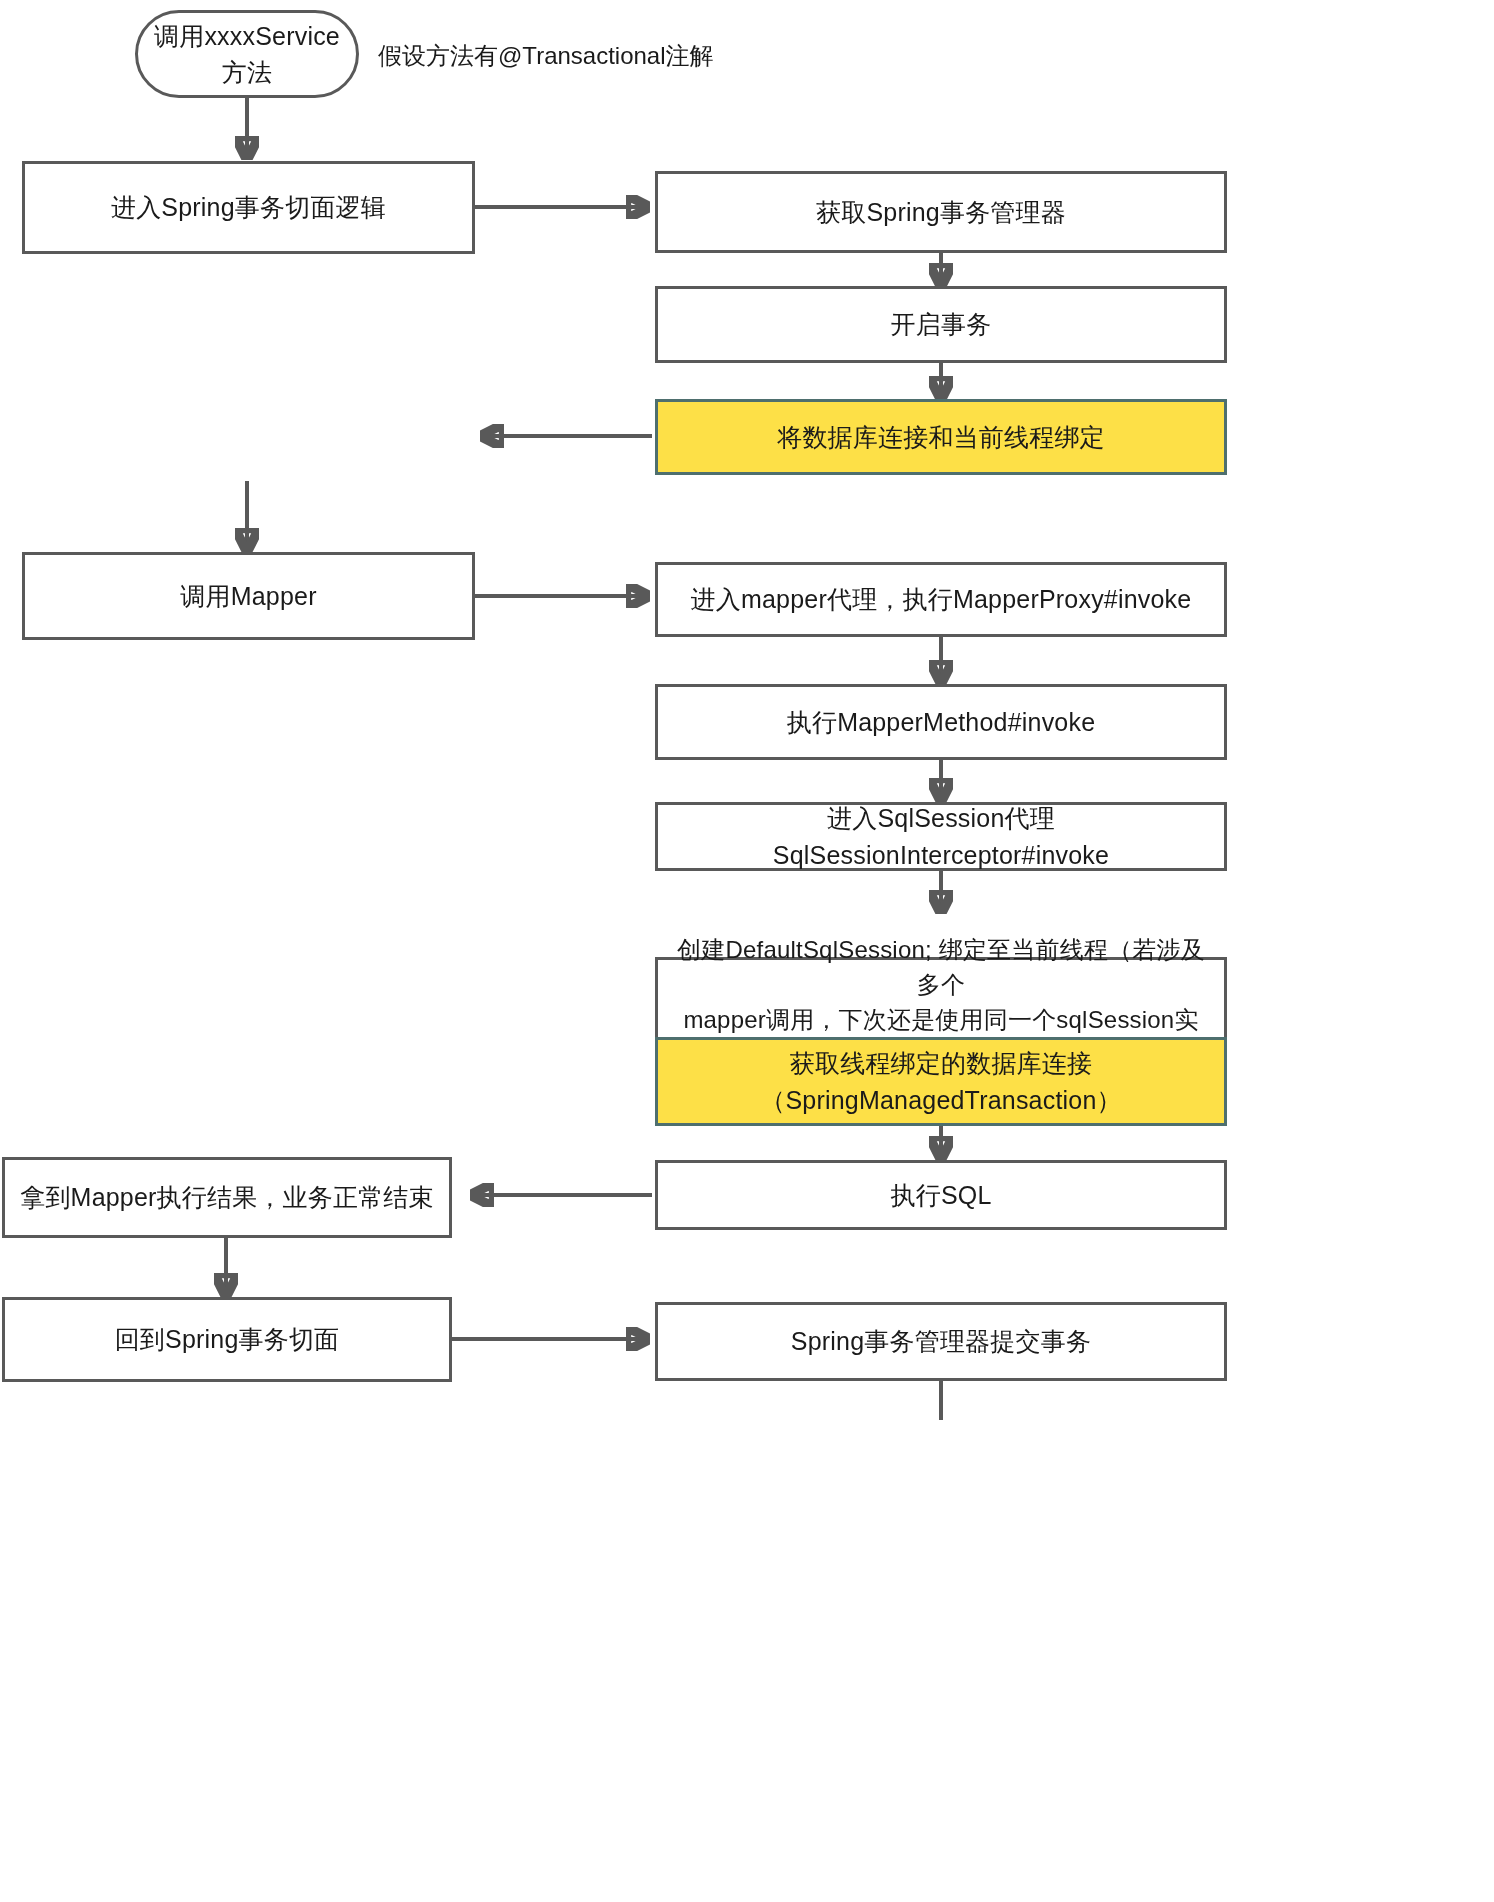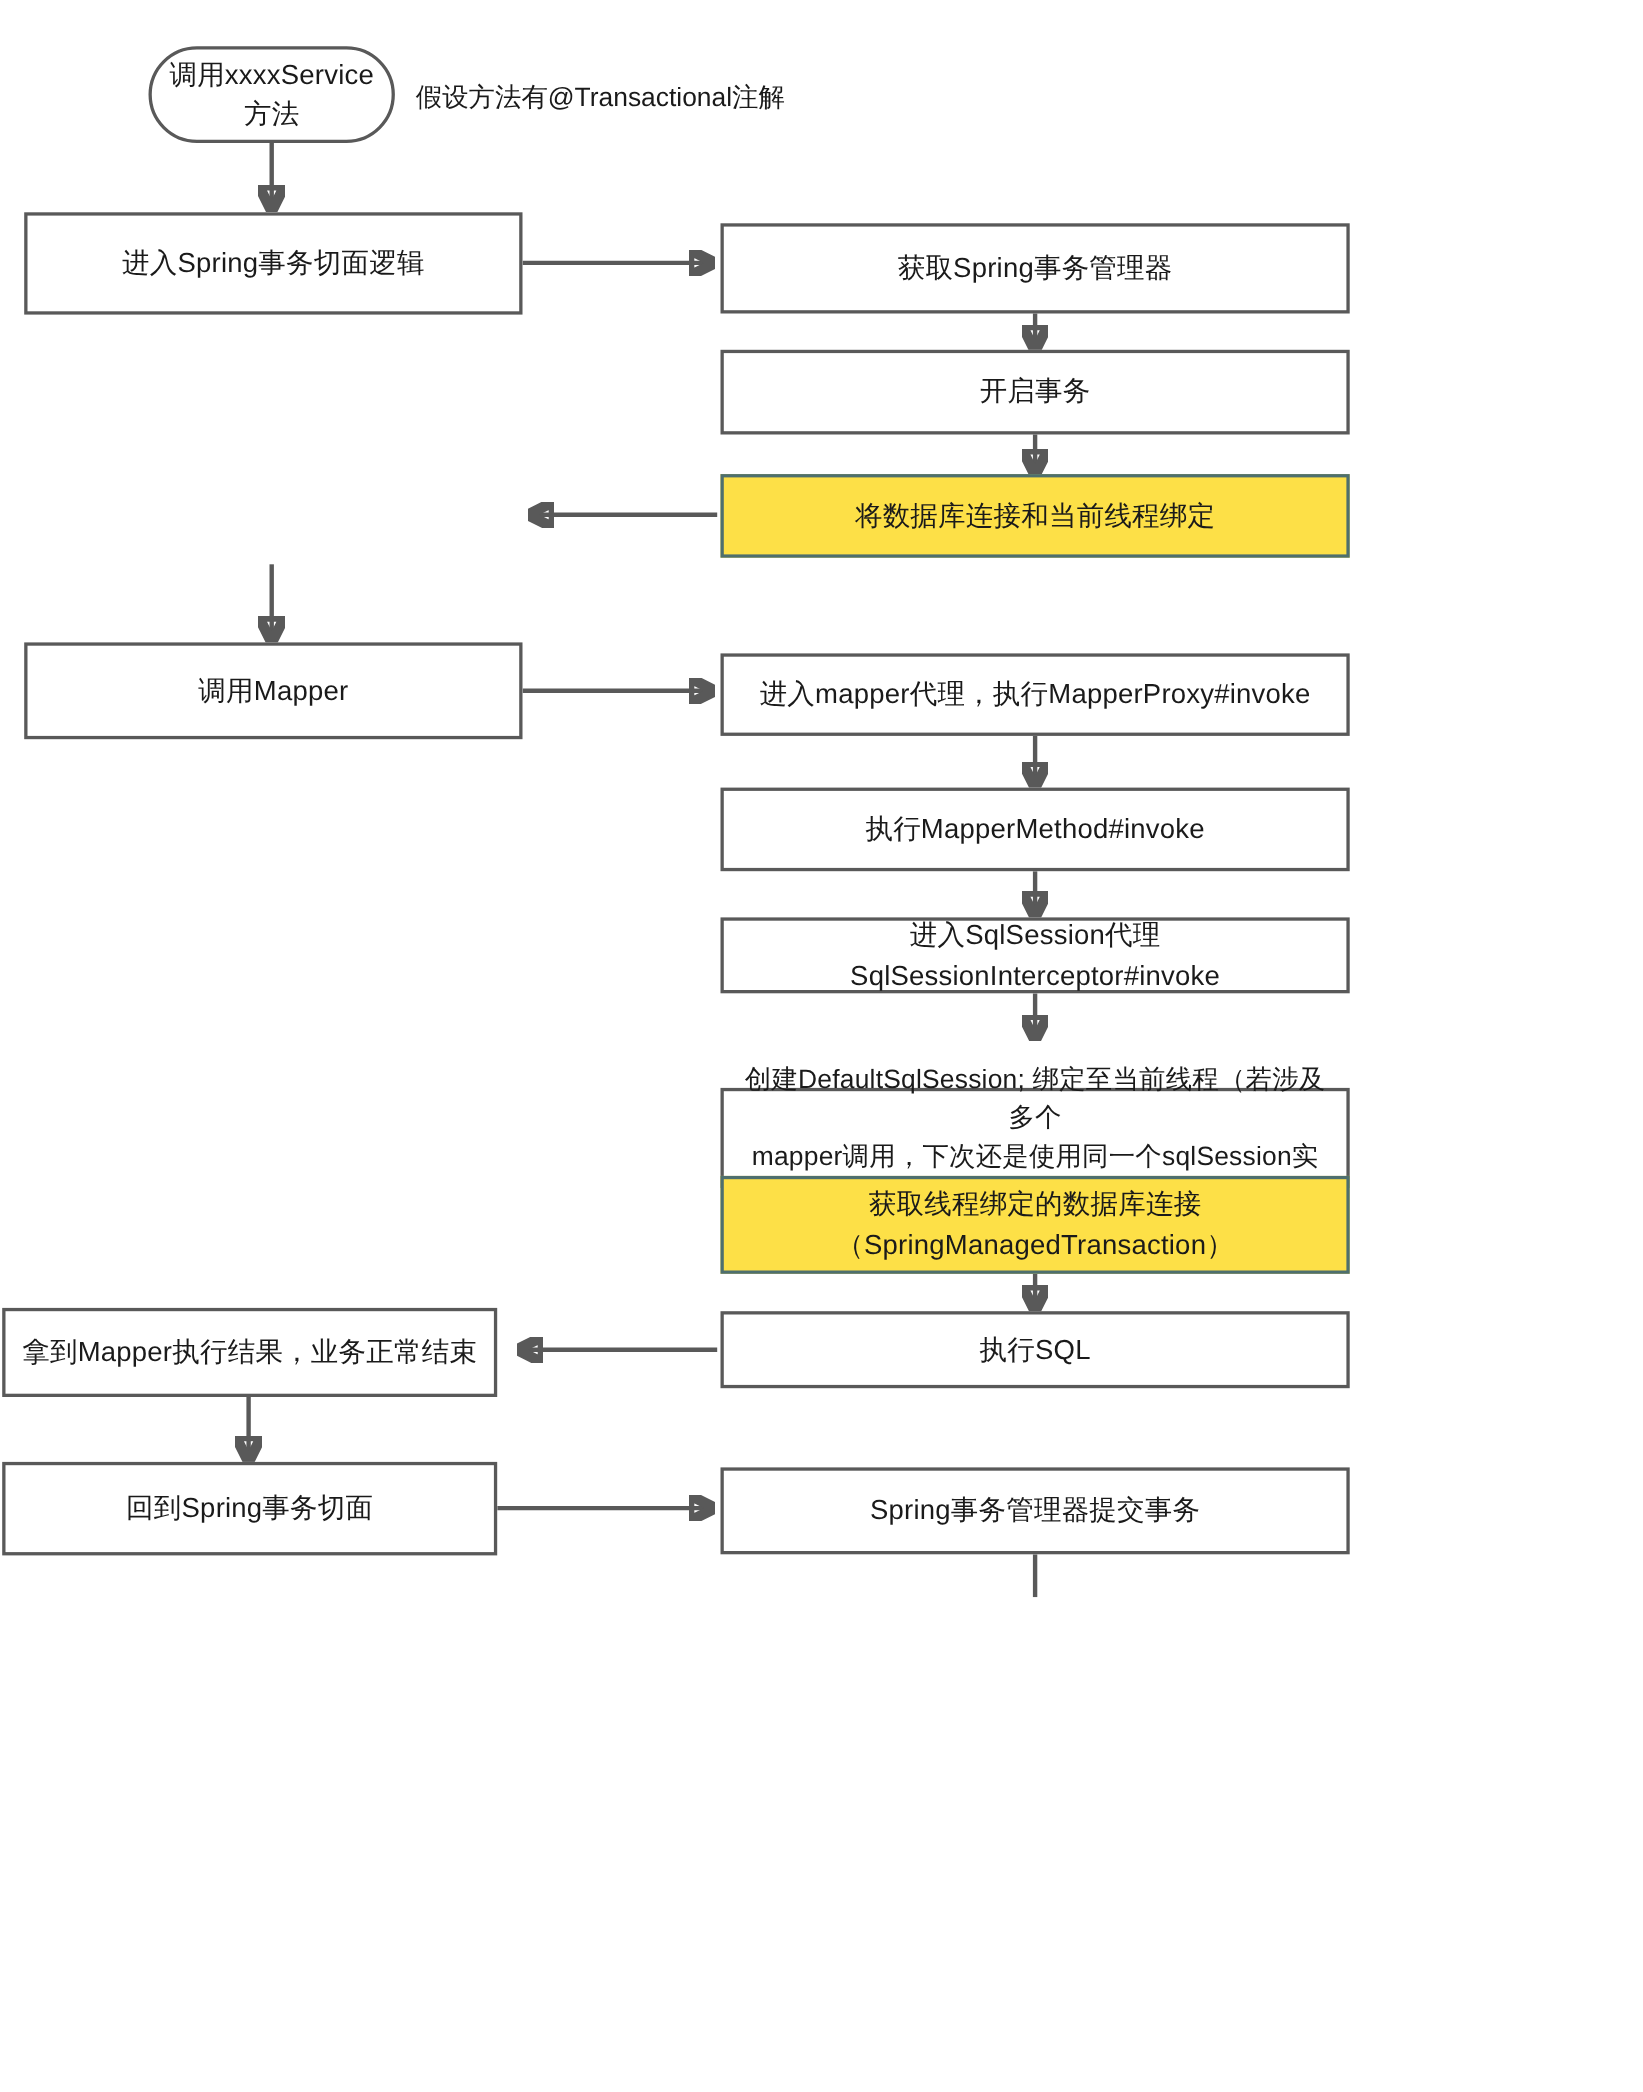--- a/index.html
+++ b/index.html
@@ -9,21 +9,20 @@
   }
   body {
     font-family: "Liberation Sans", "DejaVu Sans", sans-serif;
   }
   #canvas {
     position: relative;
     width: 1494px;
     height: 1420px;
     background: #ffffff;
     overflow: hidden;
-    margin-top: 32px;
   }
   
   .node {
     position: absolute;
     box-sizing: border-box;
     border: 3px solid #595959;
     background: #ffffff;
     color: #1a1a1a;
     display: flex;
     align-items: center;

